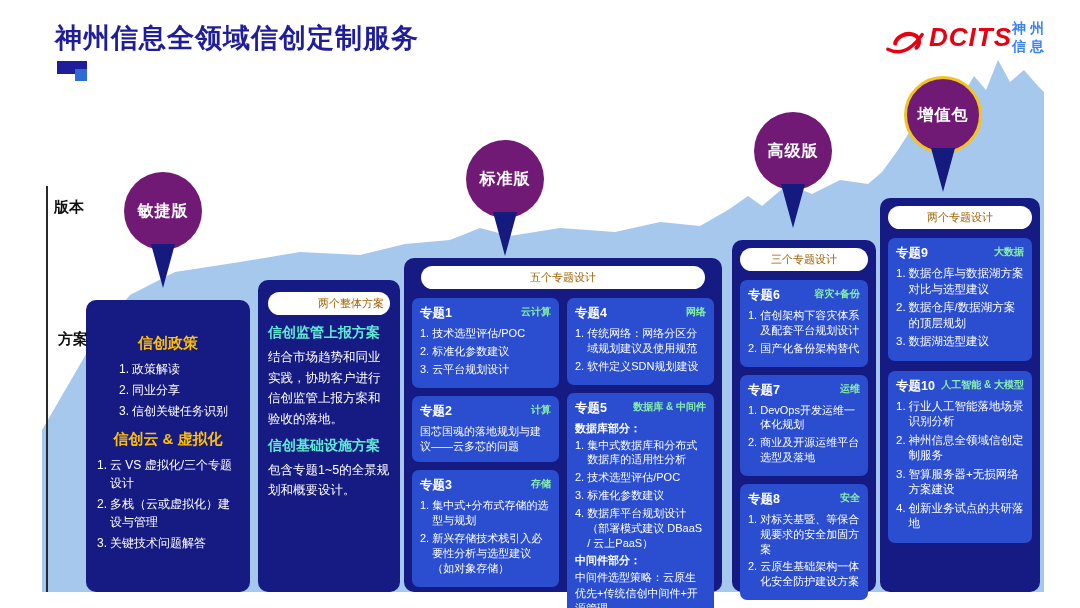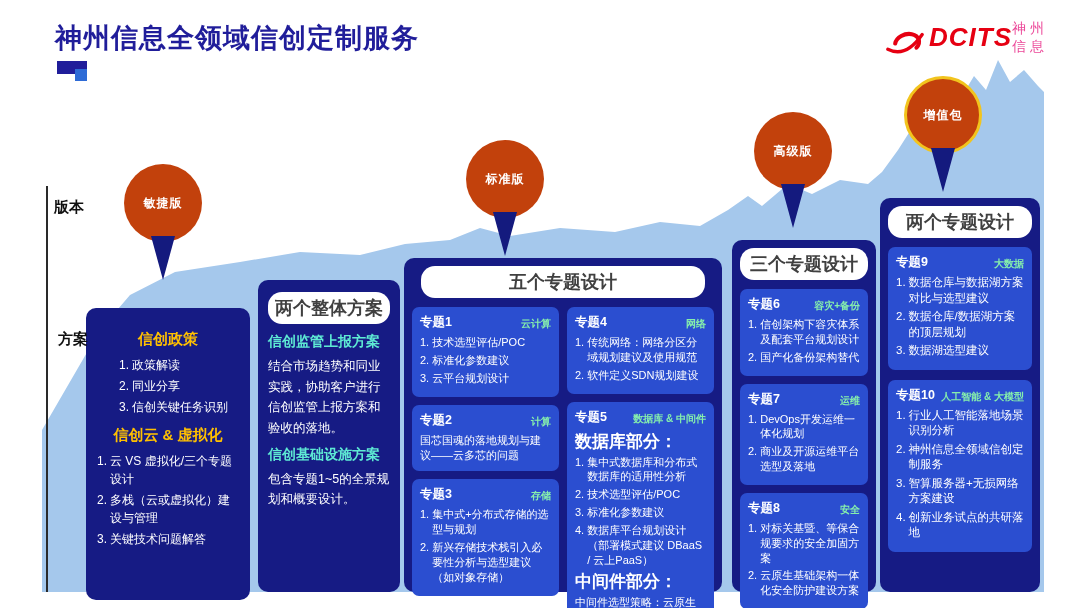--- a/index.html
+++ b/index.html
@@ -14,85 +14,85 @@
   .title {
     position:absolute; left:55px; top:20px; z-index:5;
     font-size:27px; font-weight:800; color:#201d9a; letter-spacing:1px;
   }
   .mark1 { position:absolute; left:57px; top:61px; width:30px; height:13px; background:#201d9a; z-index:5; }
   .mark2 { position:absolute; left:75px; top:69px; width:12px; height:12px; background:#2e6bd6; z-index:6; }
 
   .logo { position:absolute; left:885px; top:18px; z-index:5; width:165px; display:flex; flex-direction:row; align-items:center; }
   .logo-row { display:flex; align-items:center; gap:4px; }
   .logo-brand { color:#e60012; font-size:26px; font-weight:800; font-style:italic; letter-spacing:1px; }
-  .logo-company { color:#ec4899; font-size:14px; font-weight:400; letter-spacing:4px; margin-top:2px; }
+  .logo-company { color:#3b82f6; font-size:14px; font-weight:700; letter-spacing:4px; margin-top:2px; }
 
   
   .axis-line { position:absolute; left:46px; top:186px; width:2px; height:406px; background:#2a2a2a; z-index:1; }
   .axis-label { position:absolute; z-index:4; font-size:15px; font-weight:700; color:#111; }
   .lbl-version { left:54px; top:198px; }
   .lbl-plan { left:58px; top:330px; }
 
   
   .mountain { position:absolute; left:0; top:0; z-index:0; }
 
   
   .balloon { position:absolute; z-index:3; display:flex; flex-direction:column; align-items:center; }
   .balloon .circle {
-    width:78px; height:78px; border-radius:50%; background:#c2410c; color:#fff;
+    width:78px; height:78px; border-radius:50%; background:#701a75; color:#fff;
     display:flex; align-items:center; justify-content:center;
-    font-size:12px; font-weight:700; letter-spacing:1px;
+    font-size:16px; font-weight:700; letter-spacing:1px;
   }
   .balloon .tail {
     width:0; height:0; margin-top:-6px;
     border-left:12px solid transparent; border-right:12px solid transparent;
     border-top:44px solid #141a7e;
   }
   .balloon.ring .circle { border:3px solid #f2c41d; }
-  .b1 { left:124px; top:164px;font-family:Liberation Serif, serif; }
+  .b1 { left:124px; top:172px;font-family:Liberation Serif, serif; }
   .b2 { left:466px; top:140px; }
   .b3 { left:754px; top:112px; }
   .b4 { left:904px; top:76px; }
 
   
   .panel { position:absolute; z-index:2; background:#161b84; border-radius:10px; color:#fff; padding:10px; }
-  .p1 { left:86px;  top:300px; width:164px; height:292px; padding:16px 9px;margin-top:8px; }
+  .p1 { left:86px;  top:300px; width:164px; height:292px; padding:28px 9px; }
   .p2 { left:258px; top:280px; width:142px; height:312px; }
   .p3 { left:404px; top:258px; width:318px; height:334px; padding:8px; }
   .p4 { left:732px; top:240px; width:144px; height:352px; padding:8px; }
   .p5 { left:880px; top:198px; width:160px; height:394px; padding:8px; }
 
   .pill {
-    background:#ffffff; color:#404040; font-weight:700; font-size:18px;
+    background:#ffffff; color:#a16207; font-weight:400; font-size:11px;
     border-radius:14px; text-align:center; padding:4px 6px; margin:0 auto 9px;
   }
   .p3 .pill { width:94%; }
   .p4 .pill, .p5 .pill { width:100%; }
-  .p2 .pill { width:100%; margin-top:2px; }
+  .p2 .pill { width:100%; margin-top:2px;text-align:right; }
 
   
   .sec-h { color:#ffc000; font-weight:700; font-size:15px; text-align:center; margin:6px 0 7px; }
   .p1 .nlist { font-size:12px; line-height:1.5; }
   .p1list1 { padding-left:24px; margin-bottom:10px; }
   .p1list2 { font-size:11px; padding-left:2px; }
 
   
   .sec-h2 { color:#5eead4; font-weight:700; font-size:14px; margin:7px 0 5px; }
   .p2 .body { font-size:12.5px; line-height:1.65; }
 
   
   .cols { display:flex; gap:8px; }
   .tcol { flex:1; display:flex; flex-direction:column; gap:8px; }
   .topic { background:#2b4ed0; border-radius:7px; padding:7px 8px 8px; }
-  .t-head { display:flex; justify-content:space-between; align-items:flex-end; gap:6px; margin-bottom:4px; }
+  .t-head { display:flex; justify-content:space-between; align-items:flex-start; gap:6px; margin-bottom:4px; }
   .t-id { color:#fff; font-weight:700; font-size:12.5px; white-space:nowrap; }
   .t-name { color:#86efac; font-weight:700; font-size:10px; text-align:right; }
   .topic .nlist { font-size:11px; line-height:1.35; }
   .t-body { font-size:11px; line-height:1.4; }
-  .t-sub { font-size:17px; font-weight:700; margin:3px 0 2px; }
+  .t-sub { font-size:11px; font-weight:700; margin:3px 0 2px; }
   .p4 .topic { margin-bottom:8px; } .p4 .topic:last-child { margin-bottom:0; }
   .p5 .topic { margin-bottom:10px; } .p5 .topic:last-child { margin-bottom:0; }
   .p5 .topic .nlist { font-size:11.5px; }
 
   .nitem { display:flex; gap:3px; margin-bottom:3px; }
   .nitem .num { flex:0 0 auto; }
   .nitem .txt { flex:1; }
 </style>
 </head>
 <body>

